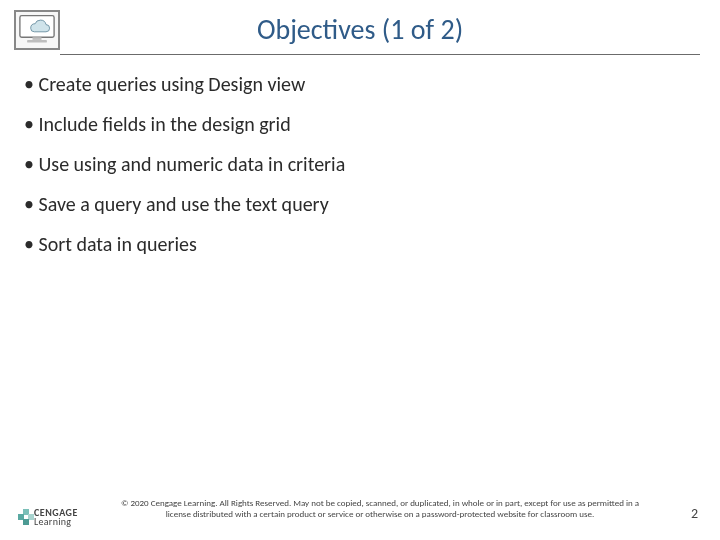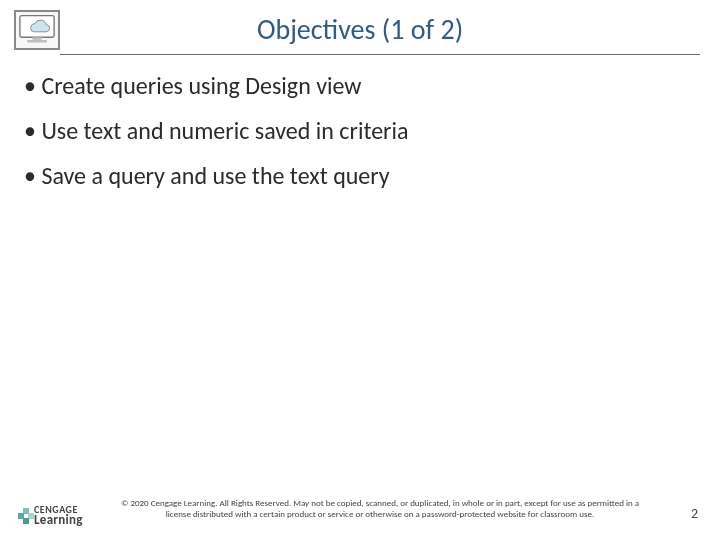--- a/index.html
+++ b/index.html
@@ -22,21 +22,21 @@
     font-weight: 400;
   }
   .title-rule {
     position: absolute;
     top: 54px; left: 60px; right: 20px;
     border-top: 1px solid #6b6b6b;
   }
   .bullets {
     position: absolute;
     top: 72px; left: 24px; right: 40px;
-    font-size: 24px;
+    font-size: 20px;
     color: #2b2b2b;
     line-height: 1.2;
   }
   .bullets li {
     list-style: none;
     margin-bottom: 16px;
   }
   .bullets li::before {
     content: "• ";
   }
@@ -52,21 +52,21 @@
     align-items: center;
     gap: 0;
   }
   .footer-logo .mark { width: 16px; height: 16px; position: relative; }
   .footer-logo .mark span { position: absolute; width: 6px; height: 6px; background: #6fb6b0; }
   .footer-logo .mark span:nth-child(1){ top:0; left:5px; background:#7bbfb8;}
   .footer-logo .mark span:nth-child(2){ top:5px; left:0; background:#5aa9a2;}
   .footer-logo .mark span:nth-child(3){ top:5px; left:10px; background:#a9d4cf;}
   .footer-logo .mark span:nth-child(4){ top:10px; left:5px; background:#4d9b94;}
   .footer-logo .text { font-size: 10px; font-weight: 600; letter-spacing: 0.5px; color:#444; line-height: 0.9; }
-  .footer-logo .text .sub { font-weight: 700; display:block; font-size:13px; letter-spacing:0.3px;}
+  .footer-logo .text .sub { font-weight: 400; display:block; font-size:10px; letter-spacing:0.3px;}
   .copyright {
     position: absolute;
     left: 120px; right: 80px; bottom: 8px;
     font-size: 9px;
     color: #444;
     text-align: center;
     line-height: 1.2;
   }
   .page-num {
     position: absolute;
@@ -87,22 +87,24 @@
       <rect x="18" y="28" width="10" height="3" fill="#bdbdbd"></rect>
       <rect x="12" y="31" width="22" height="3" rx="1" fill="#bdbdbd"></rect>
     </svg>
   </div>
 
   <div class="title">Objectives (1 of 2)</div>
   <div class="title-rule"></div>
 
   <ul class="bullets">
     <li>Create queries using Design view</li>
-    <li>Use text and numeric saved in criteria</li>
+    <li>Include fields in the design grid</li>
+    <li>Use using and numeric data in criteria</li>
     <li>Save a query and use the text query</li>
+    <li>Sort data in queries</li>
   </ul>
 
   <div class="footer">
     <div class="footer-logo">
       <div class="mark">
           <span></span>
           <span></span>
           <span></span>
           <span></span>
         </div>

